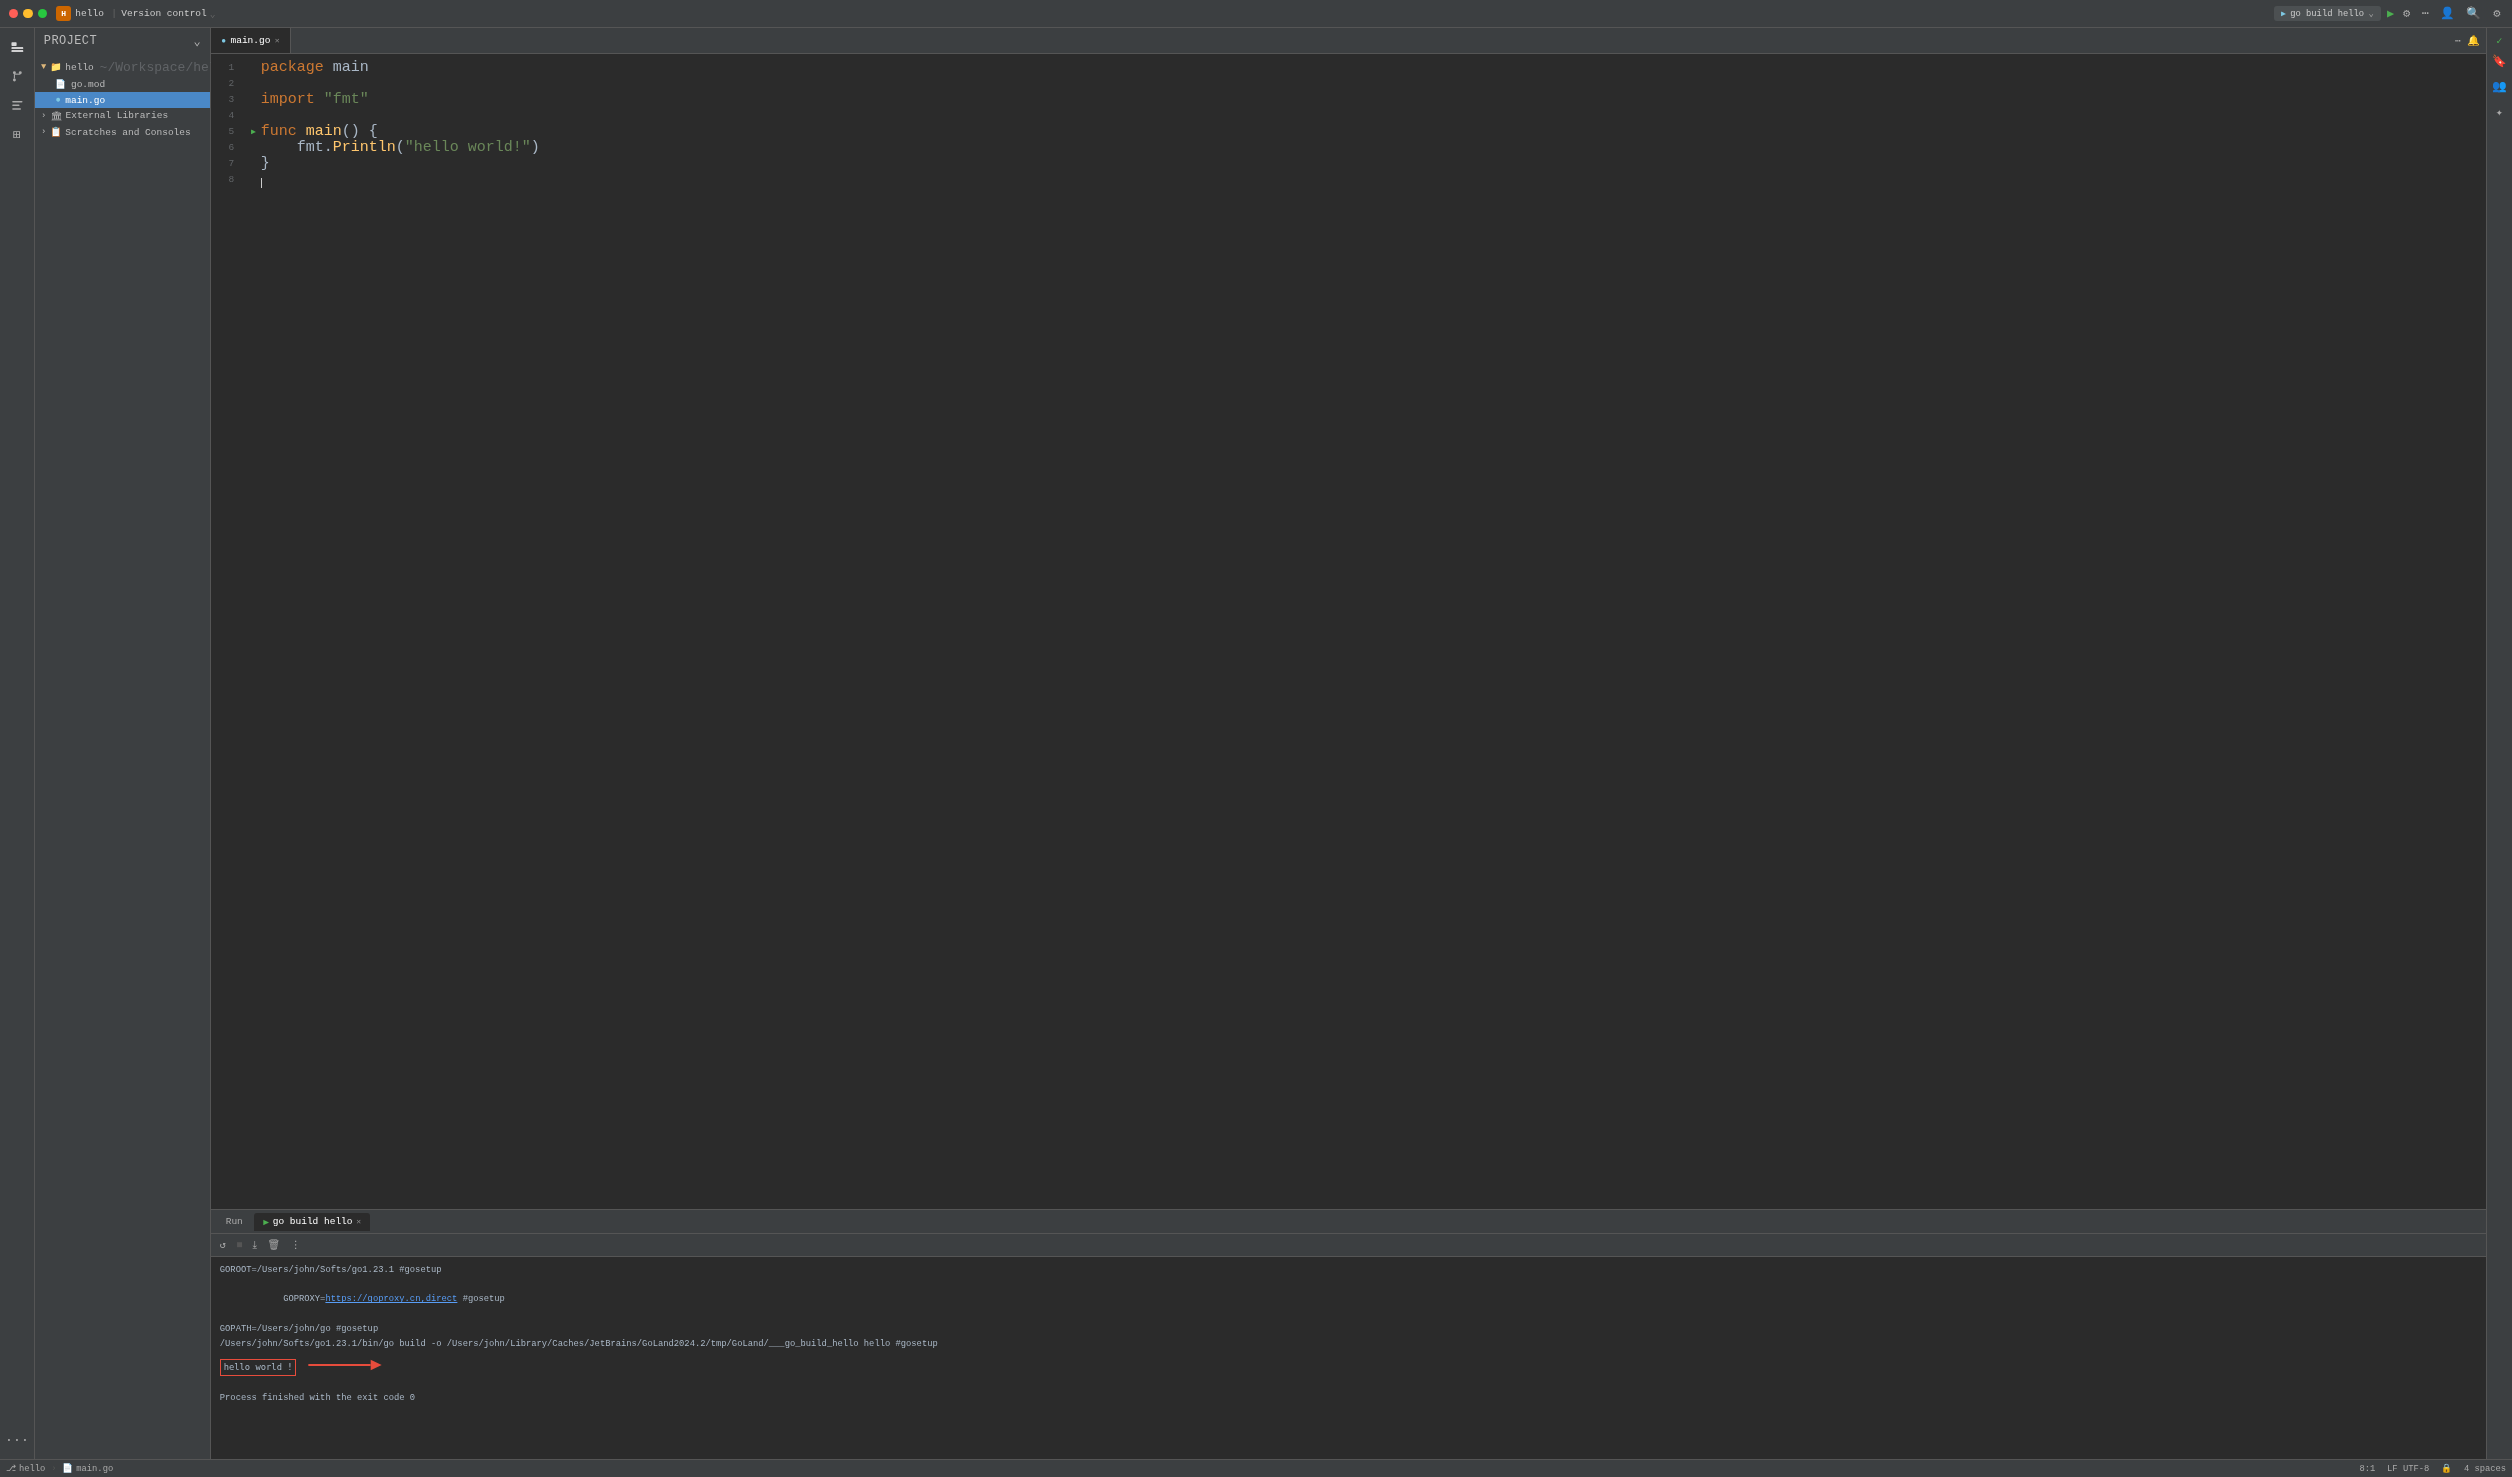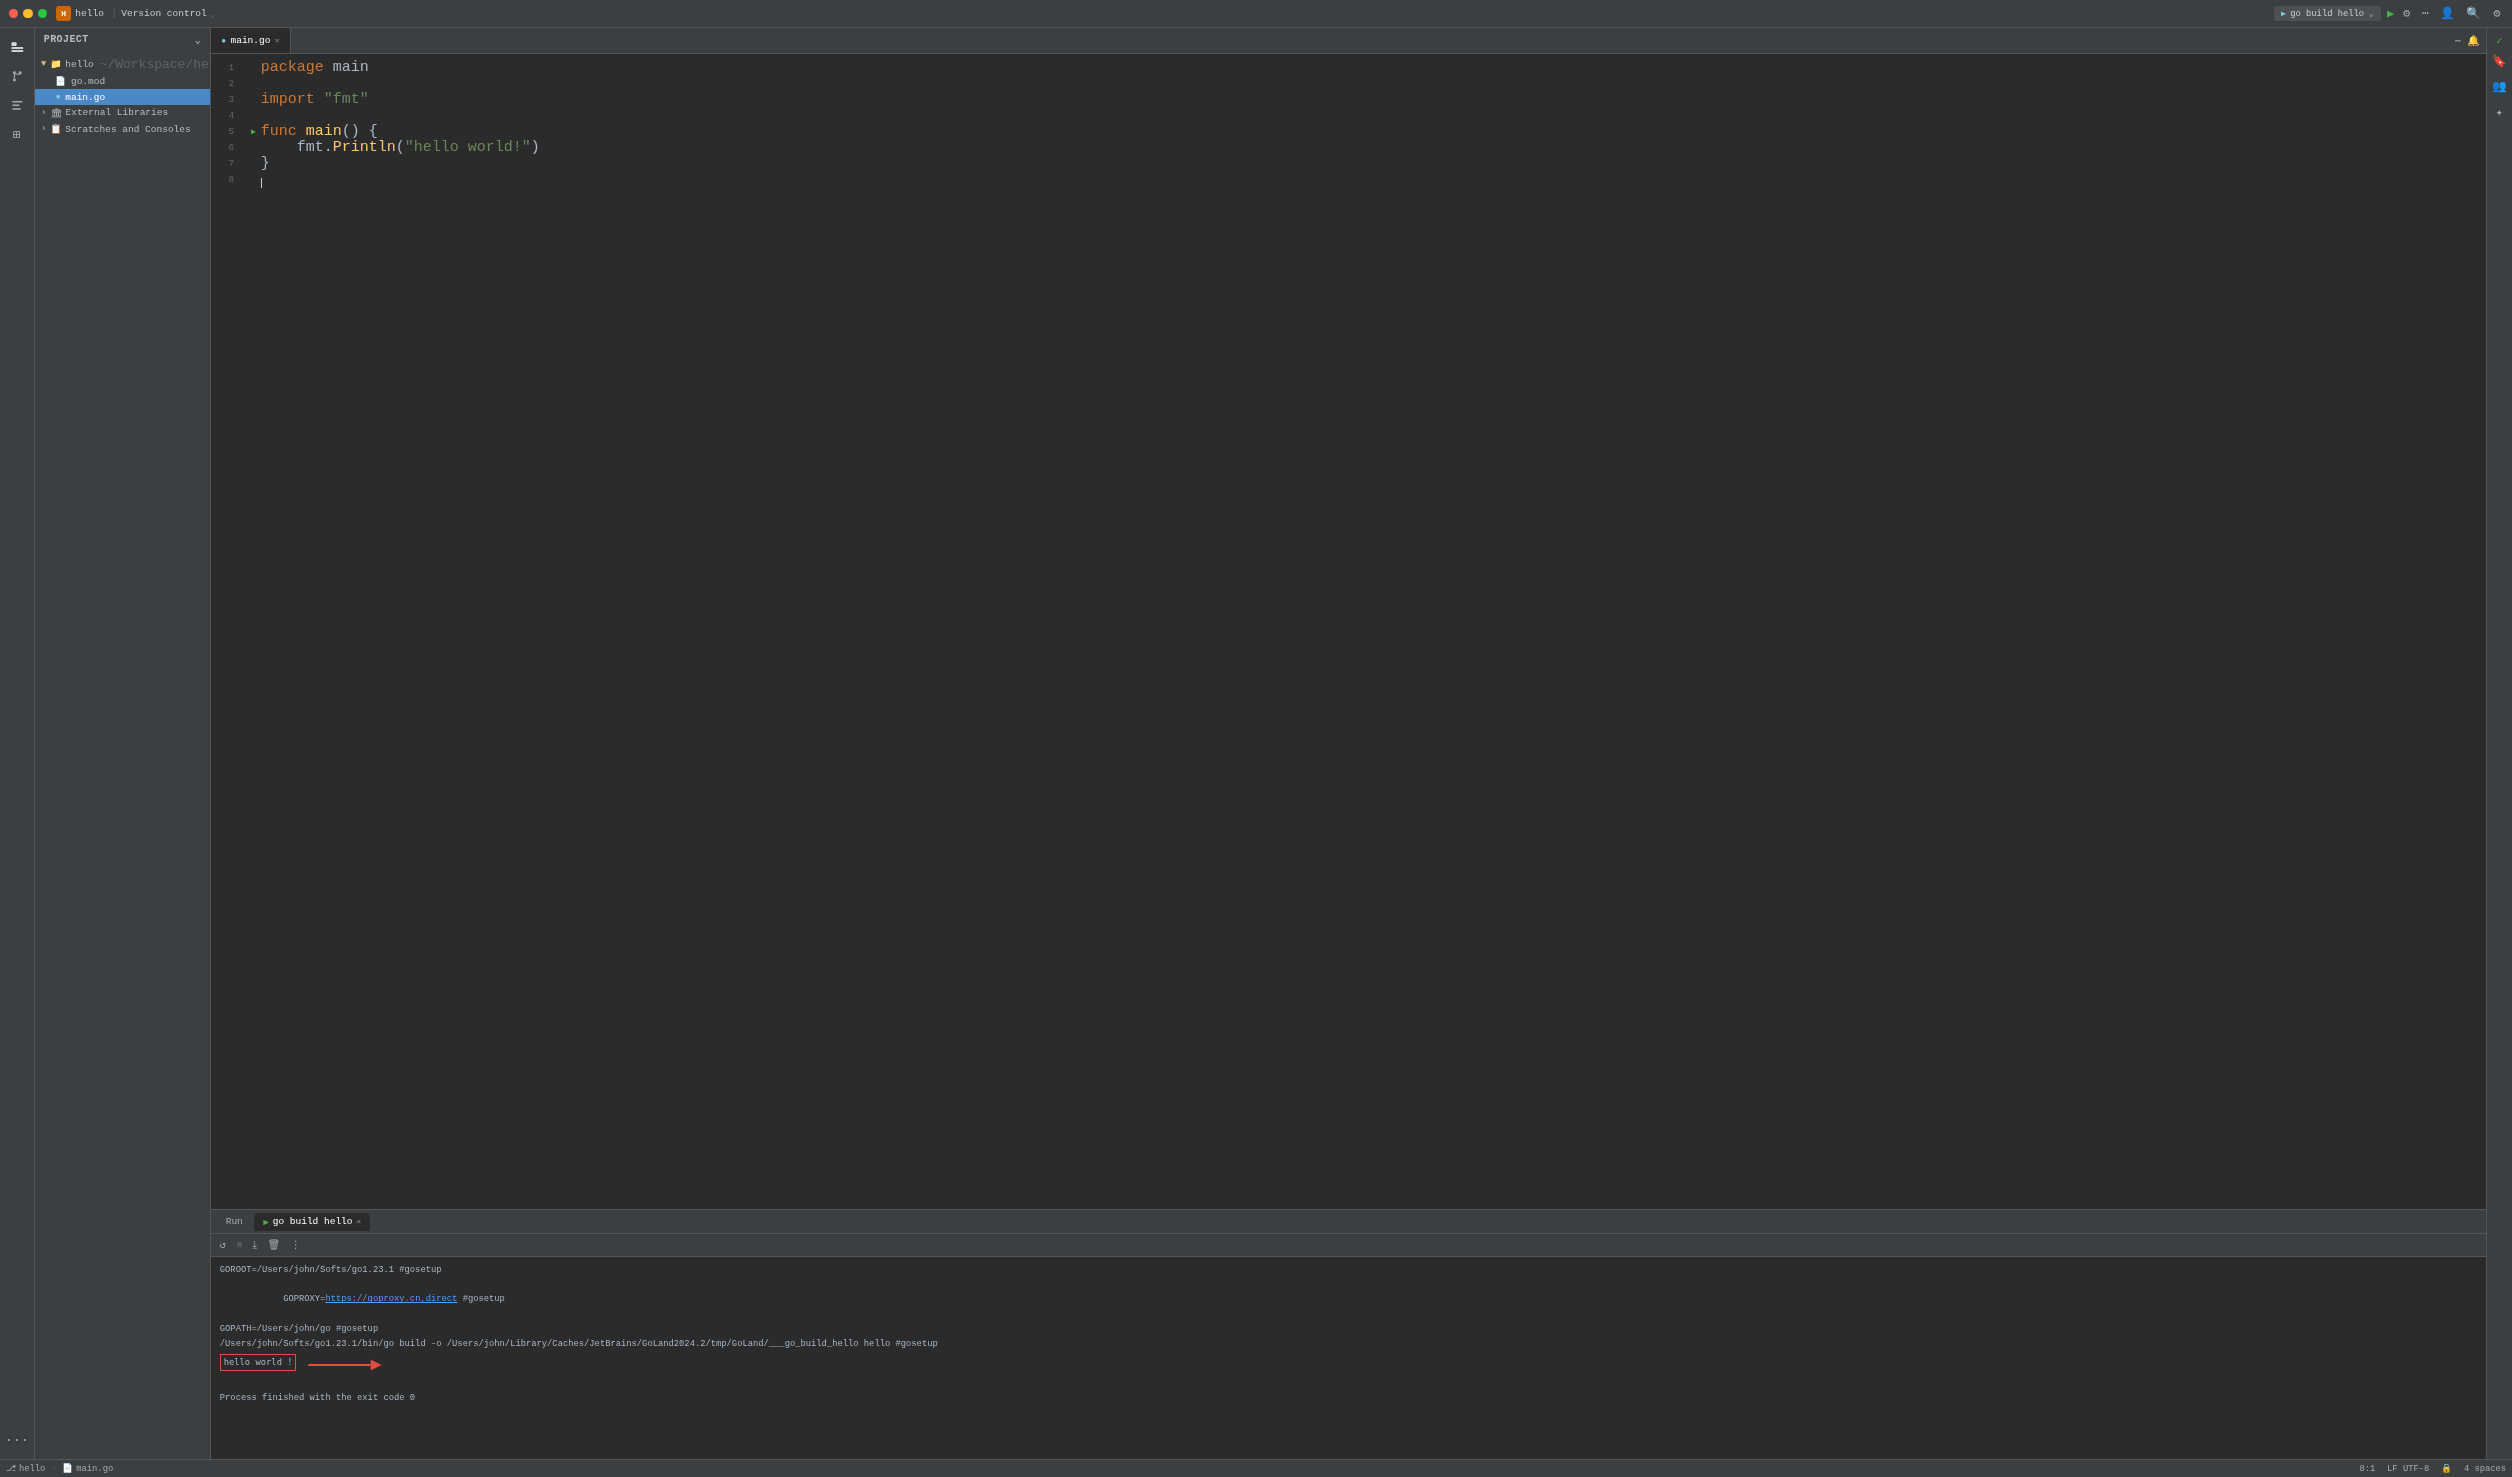--- a/index.html
+++ b/index.html
@@ -131,23 +131,23 @@
       background: #3c3f41;
       display: flex;
       flex-direction: column;
       border-right: 0.7px solid #555;
       flex-shrink: 0;
     }
     .panel-header {
       display: flex;
       align-items: center;
       padding: 5.9px 8.8px;
-      font-size: 10px;
+      font-size: 12px;
       color: #bbb;
-      font-weight: 700;
+      font-weight: 400;
       letter-spacing: 0.4px;
       text-transform: uppercase;
       gap: 27px;
     }
     .panel-header-title { flex: 1; }
     .file-tree {
       padding: 2.9px 0;
       flex: 1;
     }
     .tree-item {
@@ -582,21 +582,21 @@
           <span class="toolbar-btn" title="More">⋮</span>
         </div>
 
         <div id="console-output">
           <div class="console-line">GOROOT=/Users/john/Softs/go1.23.1 #gosetup</div>
           <div class="console-line">
             <span>GOPROXY=</span><span class="link">https://goproxy.cn,direct</span><span> #gosetup</span>
           </div>
           <div class="console-line">GOPATH=/Users/john/go #gosetup</div>
           <div class="console-line">/Users/john/Softs/go1.23.1/bin/go build -o /Users/john/Library/Caches/JetBrains/GoLand2024.2/tmp/GoLand/___go_build_hello hello #gosetup</div>
-          <div class="console-line" style="margin-top:1.5px;display:flex;align-items:flex-start;">
+          <div class="console-line" style="margin-top:1.5px;display:flex;align-items:flex-end;">
             <span class="hello-output">hello world !</span>
             
             <svg width="88" height="22" viewBox="0 0 120 30" style="display:inline-block;vertical-align:middle;margin-left:4.4px;">
               <line x1="10" y1="15" x2="95" y2="15" stroke="#e74c3c" stroke-width="3"></line>
               <polygon points="95,8 110,15 95,22" fill="#e74c3c"></polygon>
             </svg>
           </div>
           <div class="console-line"> </div>
           <div class="console-line">Process finished with the exit code 0</div>
         </div>

